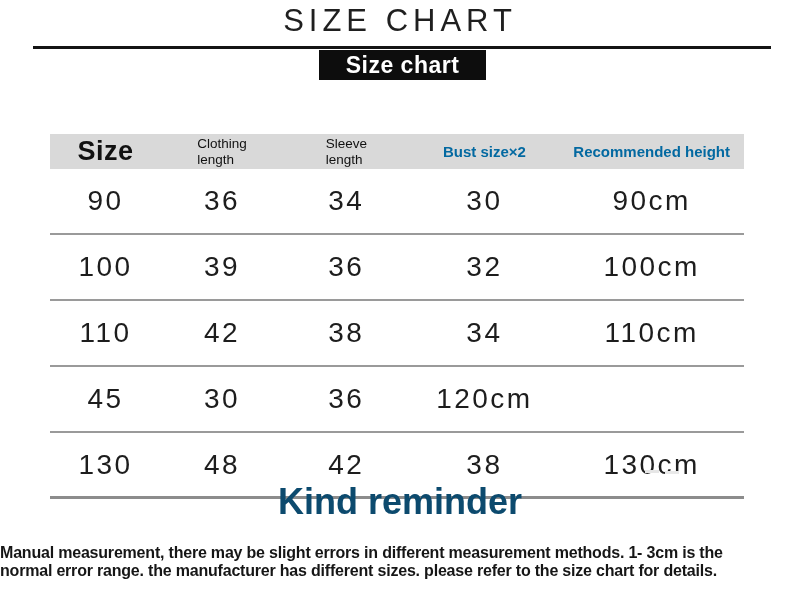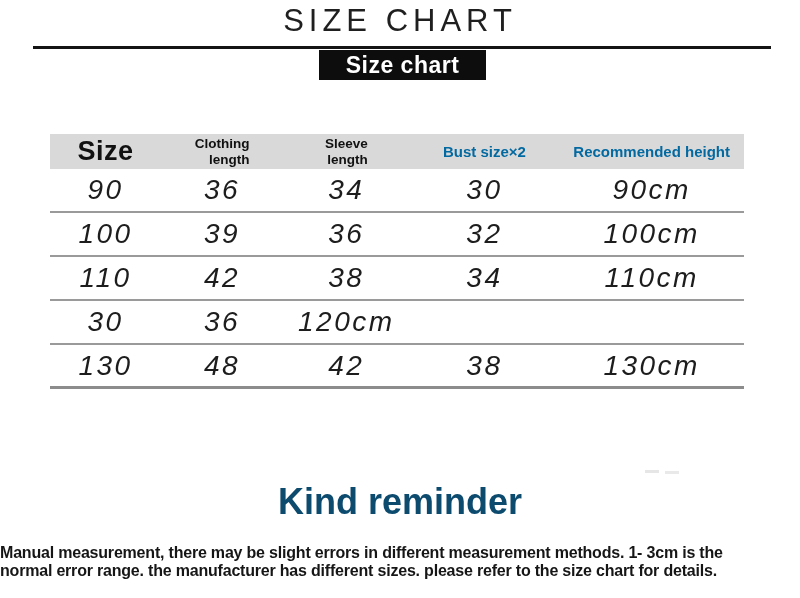--- a/index.html
+++ b/index.html
@@ -62,48 +62,47 @@
   .t-row {
     display: grid;
     grid-template-columns: 16% 17.6% 18.2% 21.6% 26.6%;
     align-items: center;
   }
   .t-head {
     height: 35px;
     background: #d9d9d9;
   }
   .t-data {
-    height: 44px;
+    height: 66px;
     border-bottom: 2px solid #9a9a9a;
-    font-style: italic;
   }
   .t-data.last {
     border-bottom: 3px solid #8c8c8c;
   }
   .cell {
     display: flex;
     align-items: center;
     justify-content: center;
-    text-align: right;
+    text-align: left;
   }
   .cell-data {
     font-size: 28px;
     font-weight: 400;
     letter-spacing: 2.5px;
     color: #1d1d1d;
   }
   .head-size {
     font-size: 27px;
     font-weight: 700;
     letter-spacing: 0.5px;
     color: #111111;
   }
   .head-small {
     font-size: 13.5px;
-    font-weight: 700;
+    font-weight: 400;
     line-height: 1.12;
     white-space: pre-line;
     color: #111111;
   }
   .head-med {
     font-size: 15px;
     font-weight: 700;
     color: #0369a1;
   }
 
@@ -182,20 +181,21 @@
 
     <div class="t-row t-data">
       <div class="cell cell-data">110</div>
       <div class="cell cell-data">42</div>
       <div class="cell cell-data">38</div>
       <div class="cell cell-data">34</div>
       <div class="cell cell-data">110cm</div>
     </div>
 
     <div class="t-row t-data">
+      <div class="cell cell-data">45</div>
       <div class="cell cell-data">30</div>
       <div class="cell cell-data">36</div>
       <div class="cell cell-data">120cm</div>
     </div>
 
     <div class="t-row t-data last">
       <div class="cell cell-data">130</div>
       <div class="cell cell-data">48</div>
       <div class="cell cell-data">42</div>
       <div class="cell cell-data">38</div>

